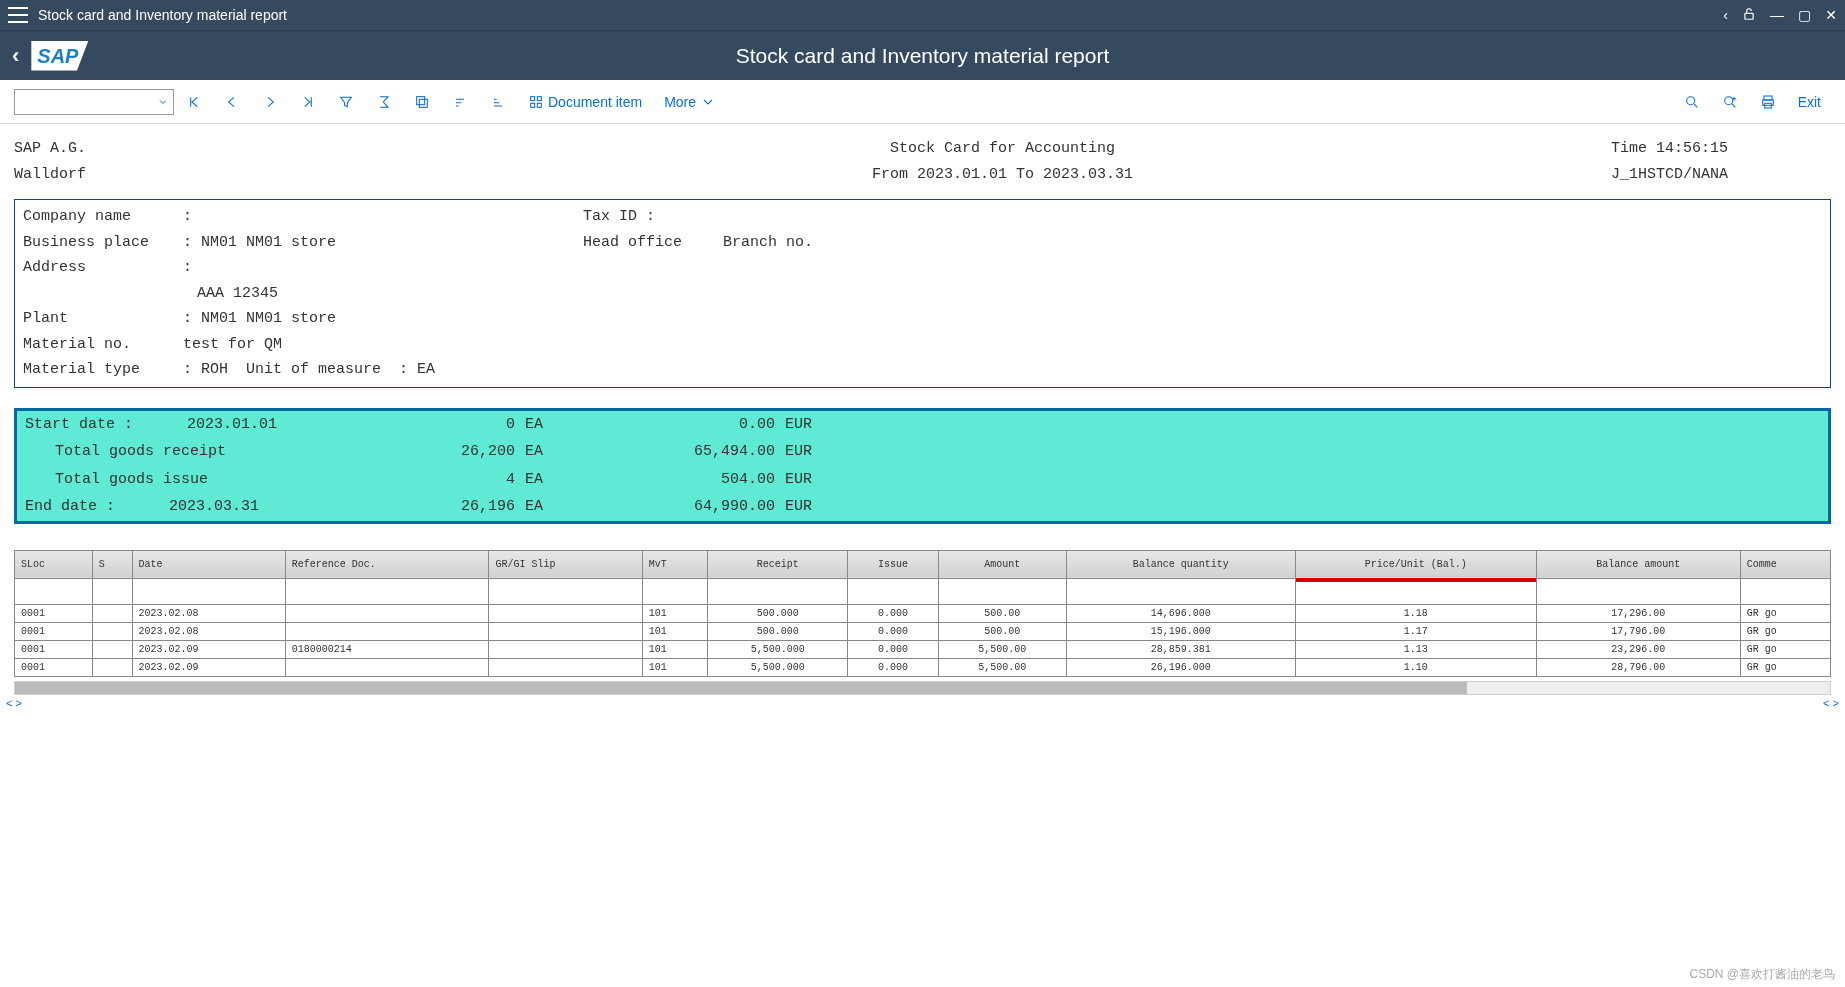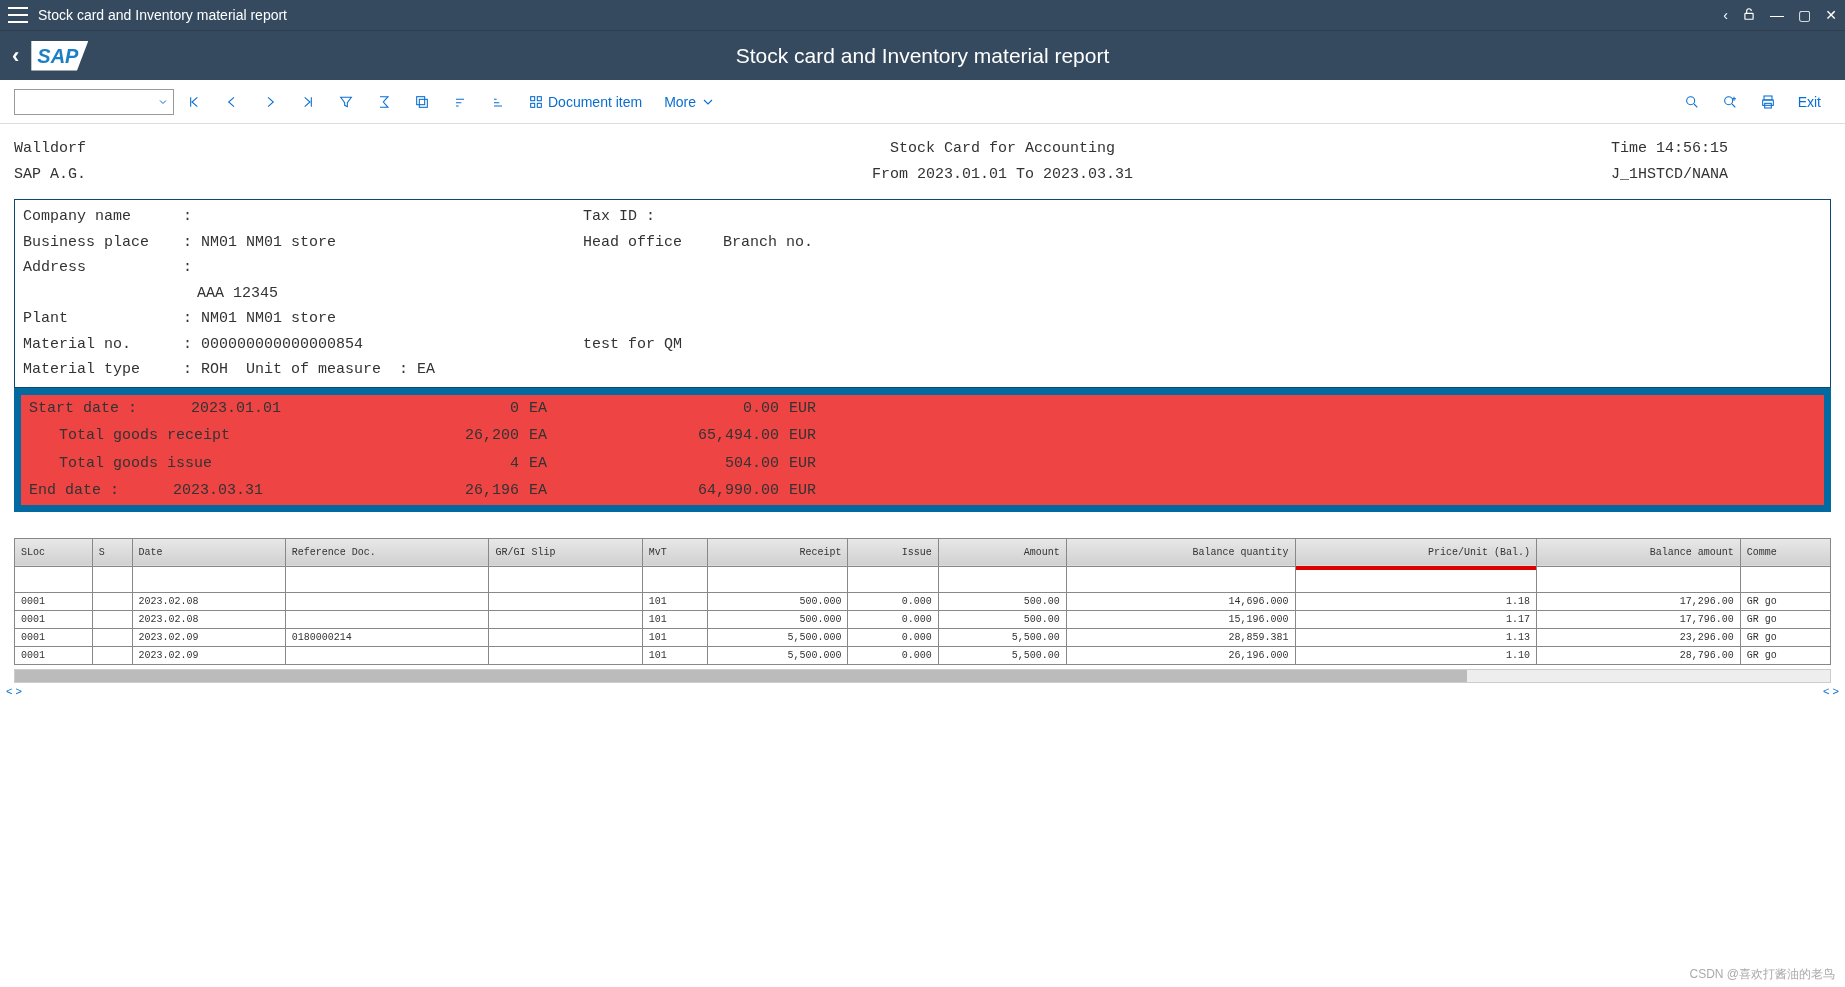--- a/index.html
+++ b/index.html
@@ -34,34 +34,34 @@
   .rh-left { flex: 0 0 380px; }
   .rh-center { flex: 1; text-align: center; }
   .rh-right { flex: 0 0 220px; text-align: left; }
   
   .info-box { border: 1px solid #0c4a6e; margin-top: 12px; }
   .info-box .sec { padding: 4px 8px; }
   .info-box .row { display: flex; }
   .info-box .lbl { display: inline-block; width: 160px; }
   .info-box .col2 { flex: 0 0 400px; }
   
-  .summary { background: #ef4444; border: 7px solid #0369a1; margin-top: 0; }
+  .summary { background: #5eead4; border: 3px solid #0369a1; margin-top: 20px; }
   .summary .srow { display: flex; padding: 1px 8px; }
   .summary .c1 { flex: 0 0 340px; }
   .summary .c2 { flex: 0 0 150px; text-align: right; }
   .summary .c3 { flex: 0 0 60px; padding-left: 10px; }
   .summary .c4 { flex: 0 0 200px; text-align: right; }
   .summary .c5 { flex: 0 0 60px; padding-left: 10px; }
   .summary .indent { padding-left: 30px; }
   
   .data-table-wrap { margin: 22px 14px 0 14px; overflow-x: auto; }
   .data-table { border-collapse: collapse; width: 100%; font-family: "Courier New", monospace; font-size: 10px; }
   .data-table th, .data-table td { border: 1px solid #888; padding: 3px 6px; white-space: nowrap; }
   .data-table th { background: linear-gradient(#e8e8e8, #d0d0d0); font-weight: normal; text-align: left; height: 28px; }
-  .data-table th.r, .data-table td.r { text-align: right; }
+  .data-table th.r, .data-table td.r { text-align: center; }
   .data-table tbody tr:first-child td { height: 26px; }
   .highlight-col { position: relative; }
   .highlight-col::after { content: ""; position: absolute; left: 0; right: 0; bottom: -4px; height: 4px; background: #d00; }
   
   .hscroll { margin: 4px 14px 2px 14px; height: 14px; background: #eee; border: 1px solid #ccc; position: relative; }
   .hscroll-thumb { position: absolute; left: 0; top: 0; bottom: 0; width: 80%; background: #bbb; }
   .scroll-indicators { display: flex; justify-content: space-between; padding: 0 6px 4px 6px; color: #0a6ed1; font-size: 11px; }
   
   .watermark { position: fixed; right: 10px; bottom: 4px; color: #aaa; font-size: 12px; }
 </style>
@@ -183,22 +183,22 @@
       </svg>
     </button>
   <button class="tb-btn">
       <span class="tb-text">Exit</span>
     </button>
 </div>
 
 <div class="content">
   <div class="report-header">
     <div class="rh-left">
+      <div>SAP A.G.</div>
       <div>Walldorf</div>
-      <div>SAP A.G.</div>
     </div>
     <div class="rh-center">
       <div>Stock Card for Accounting</div>
       <div>From 2023.01.01 To 2023.03.31</div>
     </div>
     <div class="rh-right">
       <div>Time 14:56:15</div>
       <div>J_1HSTCD/NANA</div>
     </div>
   </div>
@@ -223,21 +223,20 @@
       <div class="row">
         <span class="lbl"></span>
         <span style="padding-left:14px">AAA 12345</span>
       </div>
       <div class="row">
         <span class="lbl">Plant</span>
         <span>: <span>NM01 NM01 store</span></span>
       </div>
       <div class="row">
         <span class="lbl">Material no.</span>
-        <span class="col2">: <span>000000000000000854</span></span>
         <span>test for QM</span>
       </div>
       <div class="row">
         <span class="lbl">Material type</span>
         <span>: <span>ROH</span>&nbsp;&nbsp;<span>Unit of measure</span>&nbsp;&nbsp;: <span>EA</span></span>
       </div>
     </div>
   </div>
 
   <div class="summary">

